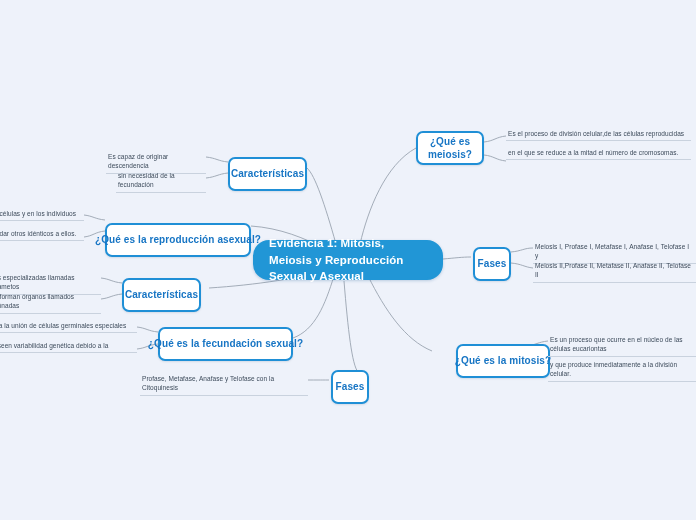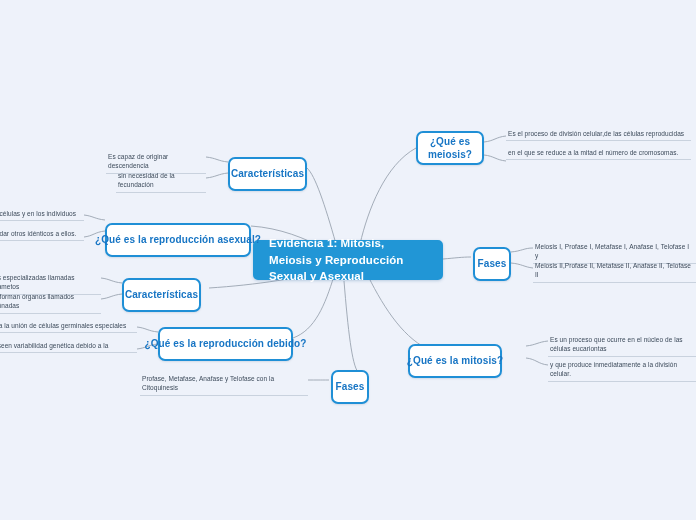--- a/index.html
+++ b/index.html
@@ -118,37 +118,37 @@
       <path d="M 122 283 C 112 282 110 279 101 278"></path>
       <path d="M 122 294 C 112 295 110 298 101 299"></path>
 
       <path d="M 158 332 C 148 331 146 328 137 327"></path>
       <path d="M 158 344 C 148 345 146 348 137 349"></path>
 
       <path d="M 329 380 C 319 380 317 380 308 380"></path>
     </g>
   </svg>
 
-  <div class="node root" style="left:253px; top:240px; width:190px; height:40px;">
+  <div class="node root" style="left:253px; top:240px; width:190px; height:40px;border-radius:16px;">
     <span>Evidencia 1: Mitosis, Meiosis y Reproducción Sexual y Asexual</span>
   </div>
 
   <div class="node wrap2" style="left:416px; top:131px; width:68px; height:27px;">
     <span>¿Qué es meiosis?</span>
   </div>
   <div class="leaf" style="left:506px; top:128px; width:185px;">Es el proceso de división celular,de las células reproducidas</div>
   <div class="leaf" style="left:506px; top:147px; width:185px;">en el que se reduce a la mitad el número de cromosomas.</div>
 
   <div class="node" style="left:473px; top:247px; width:38px; height:21px;">
     <span>Fases</span>
   </div>
   <div class="leaf" style="left:533px; top:241px; width:163px;">Meiosis I, Profase I, Metafase I, Anafase I, Telofase I y</div>
   <div class="leaf" style="left:533px; top:260px; width:163px;">Meiosis II,Profase II, Metafase II, Anafase II, Telofase II</div>
 
-  <div class="node" style="left:408px; top:344px; width:94px; height:21px;">
+  <div class="node" style="left:456px; top:344px; width:94px; height:21px;">
     <span>¿Qué es la mitosis?</span>
   </div>
   <div class="leaf" style="left:548px; top:334px; width:148px;">Es un proceso que ocurre en el núcleo de las células eucariontas</div>
   <div class="leaf" style="left:548px; top:359px; width:148px;">y que produce inmediatamente a la división celular.</div>
 
   <div class="node" style="left:228px; top:157px; width:79px; height:21px;">
     <span>Características</span>
   </div>
   <div class="leaf" style="left:106px; top:151px; width:100px; text-align:left;">Es capaz de originar descendencia</div>
   <div class="leaf" style="left:116px; top:170px; width:90px; text-align:left;">sin necesidad de la fecundación</div>
@@ -159,21 +159,21 @@
   <div class="leaf" style="left:-8px; top:208px; width:92px; text-align:left;">e células y en los individuos</div>
   <div class="leaf" style="left:-8px; top:228px; width:92px; text-align:left;">n dar otros idénticos a ellos.</div>
 
   <div class="node" style="left:122px; top:278px; width:79px; height:21px;">
     <span>Características</span>
   </div>
   <div class="leaf" style="left:-8px; top:272px; width:109px; text-align:left;">as especializadas llamadas gametos</div>
   <div class="leaf" style="left:-8px; top:291px; width:109px; text-align:left;">e forman órganos llamados gónadas</div>
 
   <div class="node" style="left:158px; top:327px; width:135px; height:22px;">
-    <span>¿Qué es la reproducción debido?</span>
+    <span>¿Qué es la fecundación sexual?</span>
   </div>
   <div class="leaf" style="left:-8px; top:320px; width:145px; text-align:left;">ica  la unión de células germinales especiales</div>
   <div class="leaf" style="left:-8px; top:340px; width:145px; text-align:left;">oseen variabilidad genética debido a la</div>
 
   <div class="node" style="left:331px; top:370px; width:38px; height:21px;">
     <span>Fases</span>
   </div>
   <div class="leaf" style="left:140px; top:373px; width:168px; text-align:left;">Profase, Metafase, Anafase y Telofase con la Citoquinesis</div>
 
 </div>

